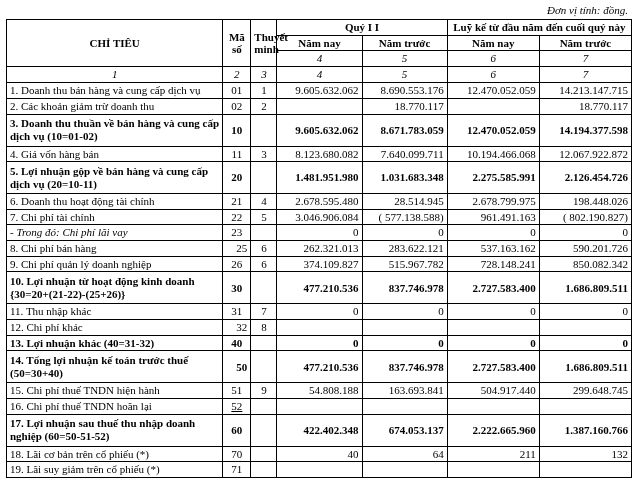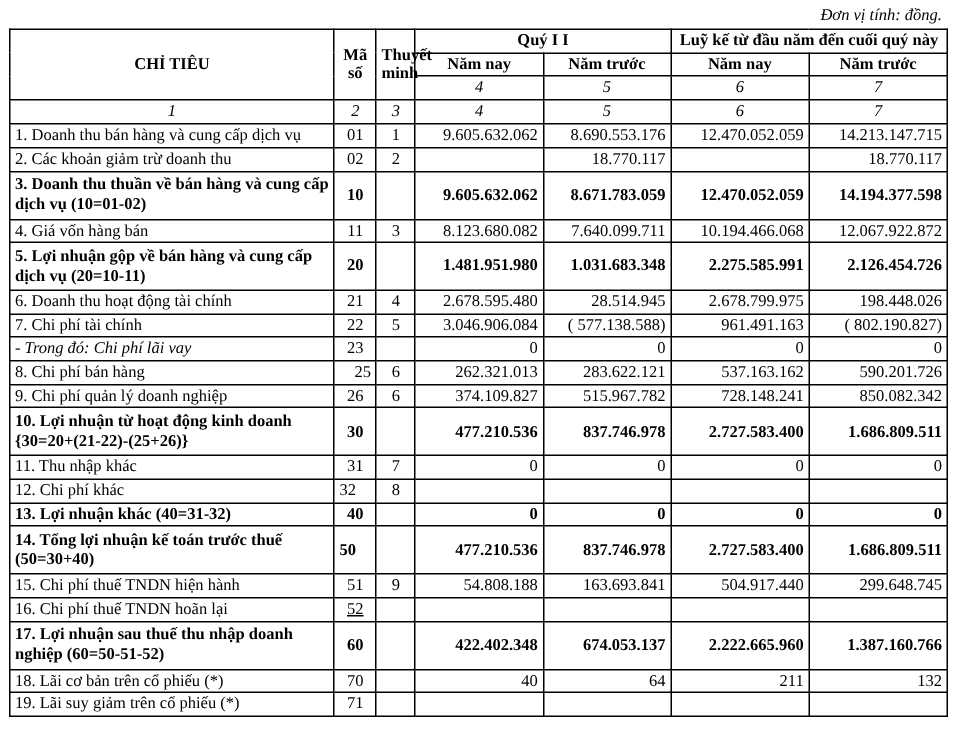--- a/index.html
+++ b/index.html
@@ -221,39 +221,39 @@
           <td class="ct">11. Thu nhập khác</td>
           <td class="c" style="text-align: center;">31</td>
           <td class="c">7</td>
           <td class="num">0</td>
           <td class="num">0</td>
           <td class="num">0</td>
           <td class="num">0</td>
         </tr>
         <tr>
           <td class="ct">12. Chi phí khác</td>
-          <td class="c" style="text-align: left;">32</td>
+          <td class="c" style="text-align: right;">32</td>
           <td class="c">8</td>
           <td class="num"></td>
           <td class="num"></td>
           <td class="num"></td>
           <td class="num"></td>
         </tr>
         <tr>
           <td class="ct b">13. Lợi nhuận khác (40=31-32)</td>
           <td class="c num b" style="text-align: center;">40</td>
           <td class="c"></td>
           <td class="num b">0</td>
           <td class="num b">0</td>
           <td class="num b">0</td>
           <td class="num b">0</td>
         </tr>
         <tr class="tall">
           <td class="ct b">14. Tổng lợi nhuận kế toán trước thuế (50=30+40)</td>
-          <td class="c num b" style="text-align: left;">50</td>
+          <td class="c num b" style="text-align: right;">50</td>
           <td class="c"></td>
           <td class="num b">477.210.536</td>
           <td class="num b">837.746.978</td>
           <td class="num b">2.727.583.400</td>
           <td class="num b">1.686.809.511</td>
         </tr>
         <tr>
           <td class="ct">15. Chi phí thuế TNDN hiện hành</td>
           <td class="c" style="text-align: center;">51</td>
           <td class="c">9</td>

